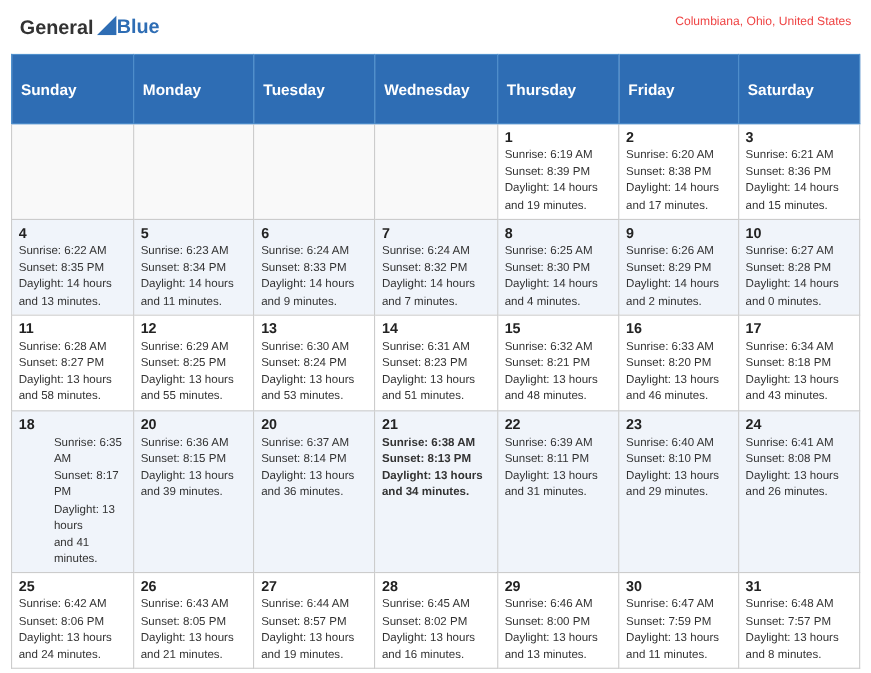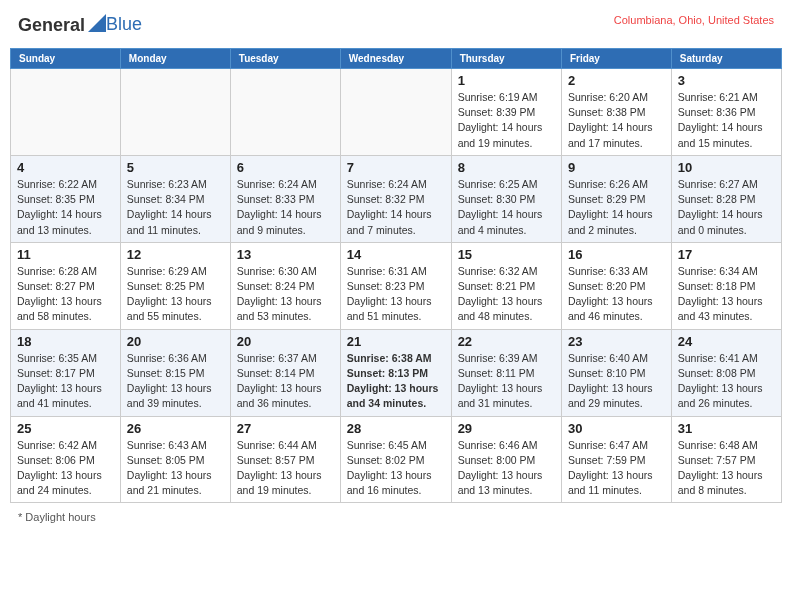--- a/index.html
+++ b/index.html
@@ -39,22 +39,22 @@
       color: #ef4444;
     }
     .calendar {
       width: 100%;
       border-collapse: collapse;
     }
     .calendar th {
       background-color: #2e6db4;
       color: #fff;
       text-align: left;
-      padding: 4px 8px;
-      font-size: 10px;
+      padding: 23px 8px;
+      font-size: 14px;
       border: 1px solid #5090cc;
     }
     .calendar td {
       border: 1px solid #ccc;
       vertical-align: top;
       padding: 4px 6px;
       font-size: 11px;
       color: #333;
       background: #fff;
       width: 113px;
@@ -92,21 +92,21 @@
   <div class="logo">
     <div class="logo-row">
       <span style="font-size:18px;font-weight:bold;color:#333;">General</span>
       <span style="display:inline-block;margin-left:3px;vertical-align:middle;">
         <svg width="18" height="18" viewBox="0 0 18 18">
           <polygon points="0,18 18,18 18,0" fill="#2e6db4"></polygon>
         </svg>
       </span>
     </div>
     <div>
-      <span style="font-size:18px;font-weight:normal;color:#2e6db4;">Blue</span>
+      <span style="font-size:18px;font-weight:bold;color:#2e6db4;">Blue</span>
     </div>
   </div>
   <div class="title-area">
     <div class="sub-title">Columbiana, Ohio, United States</div>
   </div>
 </div>
 
 <table class="calendar">
   <thead>
     <tr>
@@ -245,21 +245,21 @@
           <span class="day-number">17</span>
           <div class="day-info" style="white-space: pre-line;">Sunrise: 6:34 AM
 Sunset: 8:18 PM
 Daylight: 13 hours
 and 43 minutes.</div>
         </td>
       </tr>
       <tr>
         <td class="alt-row">
           <span class="day-number">18</span>
-          <div class="day-info" style="white-space: pre-line;">Sunrise: 6:35 AM
+          <div class="day-info" style="white-space: pre-line; margin-left: 32px;">Sunrise: 6:35 AM
 Sunset: 8:17 PM
 Daylight: 13 hours
 and 41 minutes.</div>
         </td>
         <td class="alt-row">
           <span class="day-number">20</span>
           <div class="day-info" style="white-space: pre-line;">Sunrise: 6:36 AM
 Sunset: 8:15 PM
 Daylight: 13 hours
 and 39 minutes.</div>

